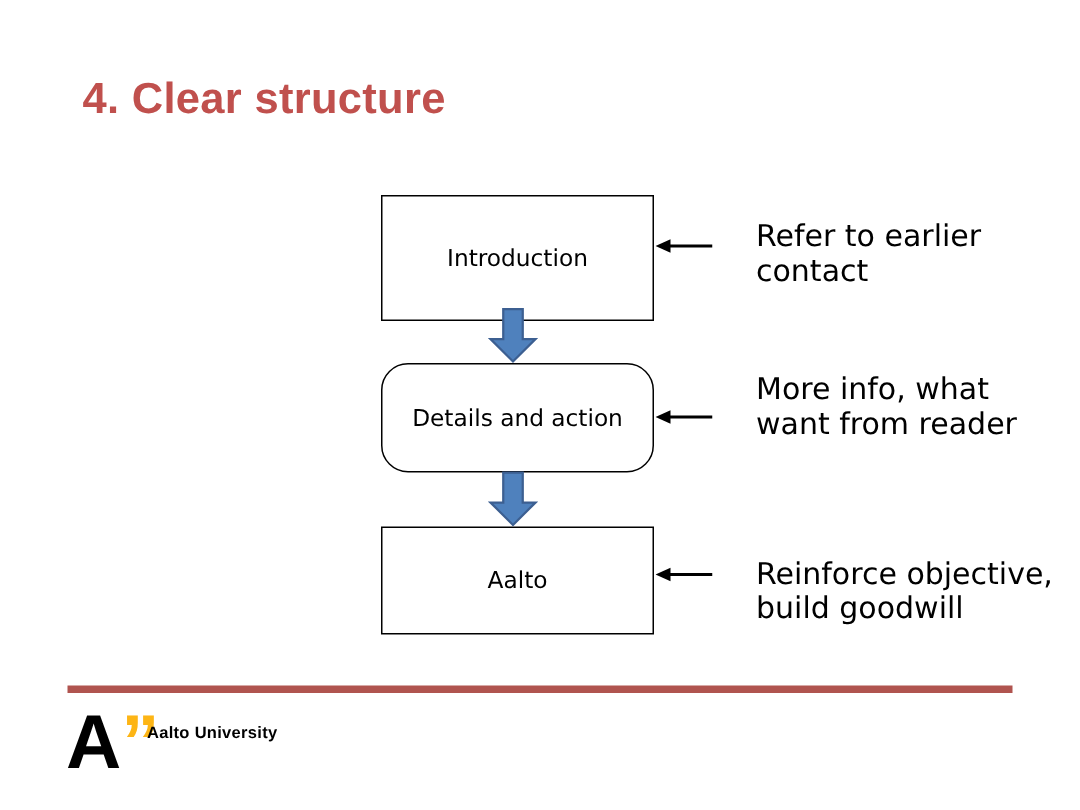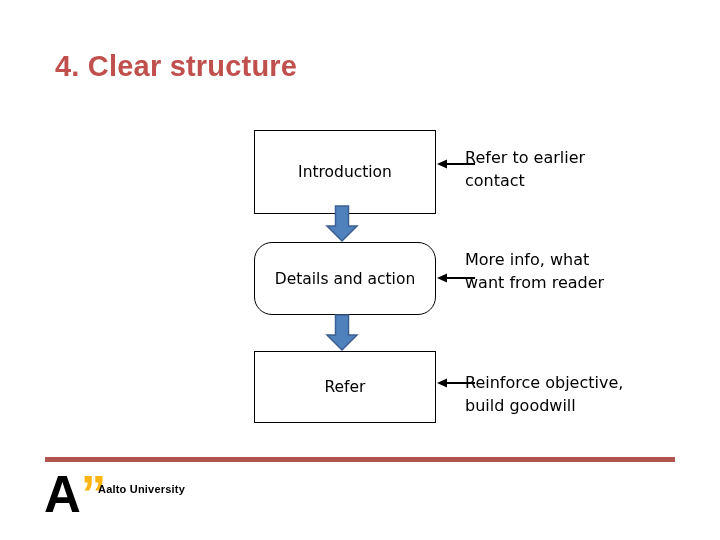--- a/index.html
+++ b/index.html
@@ -47,22 +47,22 @@
   .down-arrow polygon{
     fill:var(--color-arrow-fill);
     stroke:var(--color-arrow-stroke);
     stroke-width:1.5;
   }
   .left-arrow{position:absolute;left:437px;}
   .left-arrow.l1{top:159px;}
   .left-arrow.l2{top:273px;}
   .left-arrow.l3{top:378px;}
   .annotation{
-    position:absolute;left:465px;
-    font-size:16px;line-height:23px;
+    position:absolute;left:504px;
+    font-size:20px;line-height:23px;
     color:var(--color-text);
     white-space:pre-line;
   }
   .annotation.t1{top:146px;}
   .annotation.t2{top:248px;}
   .annotation.t3{top:371px;}
   .footer-divider{
     position:absolute;left:45px;top:457px;
     width:630px;height:5px;
     background:var(--color-divider);
@@ -96,21 +96,21 @@
 
   <div class="slide-title">4. Clear structure</div>
 
   <div class="flow-box b1">
     <span>Introduction</span>
   </div>
   <div class="flow-box b2">
     <span>Details and action</span>
   </div>
   <div class="flow-box b3">
-    <span>Refer</span>
+    <span>Aalto</span>
   </div>
 
   <svg class="down-arrow a1" width="34" height="38" viewBox="0 0 34 38">
     <polygon points="10.5,1 23.5,1 23.5,21 32,21 17,36 2,21 10.5,21"></polygon>
   </svg>
   <svg class="down-arrow a2" width="34" height="38" viewBox="0 0 34 38">
     <polygon points="10.5,1 23.5,1 23.5,21 32,21 17,36 2,21 10.5,21"></polygon>
   </svg>
 
   <svg class="left-arrow l1" width="38" height="10" viewBox="0 0 38 10">

